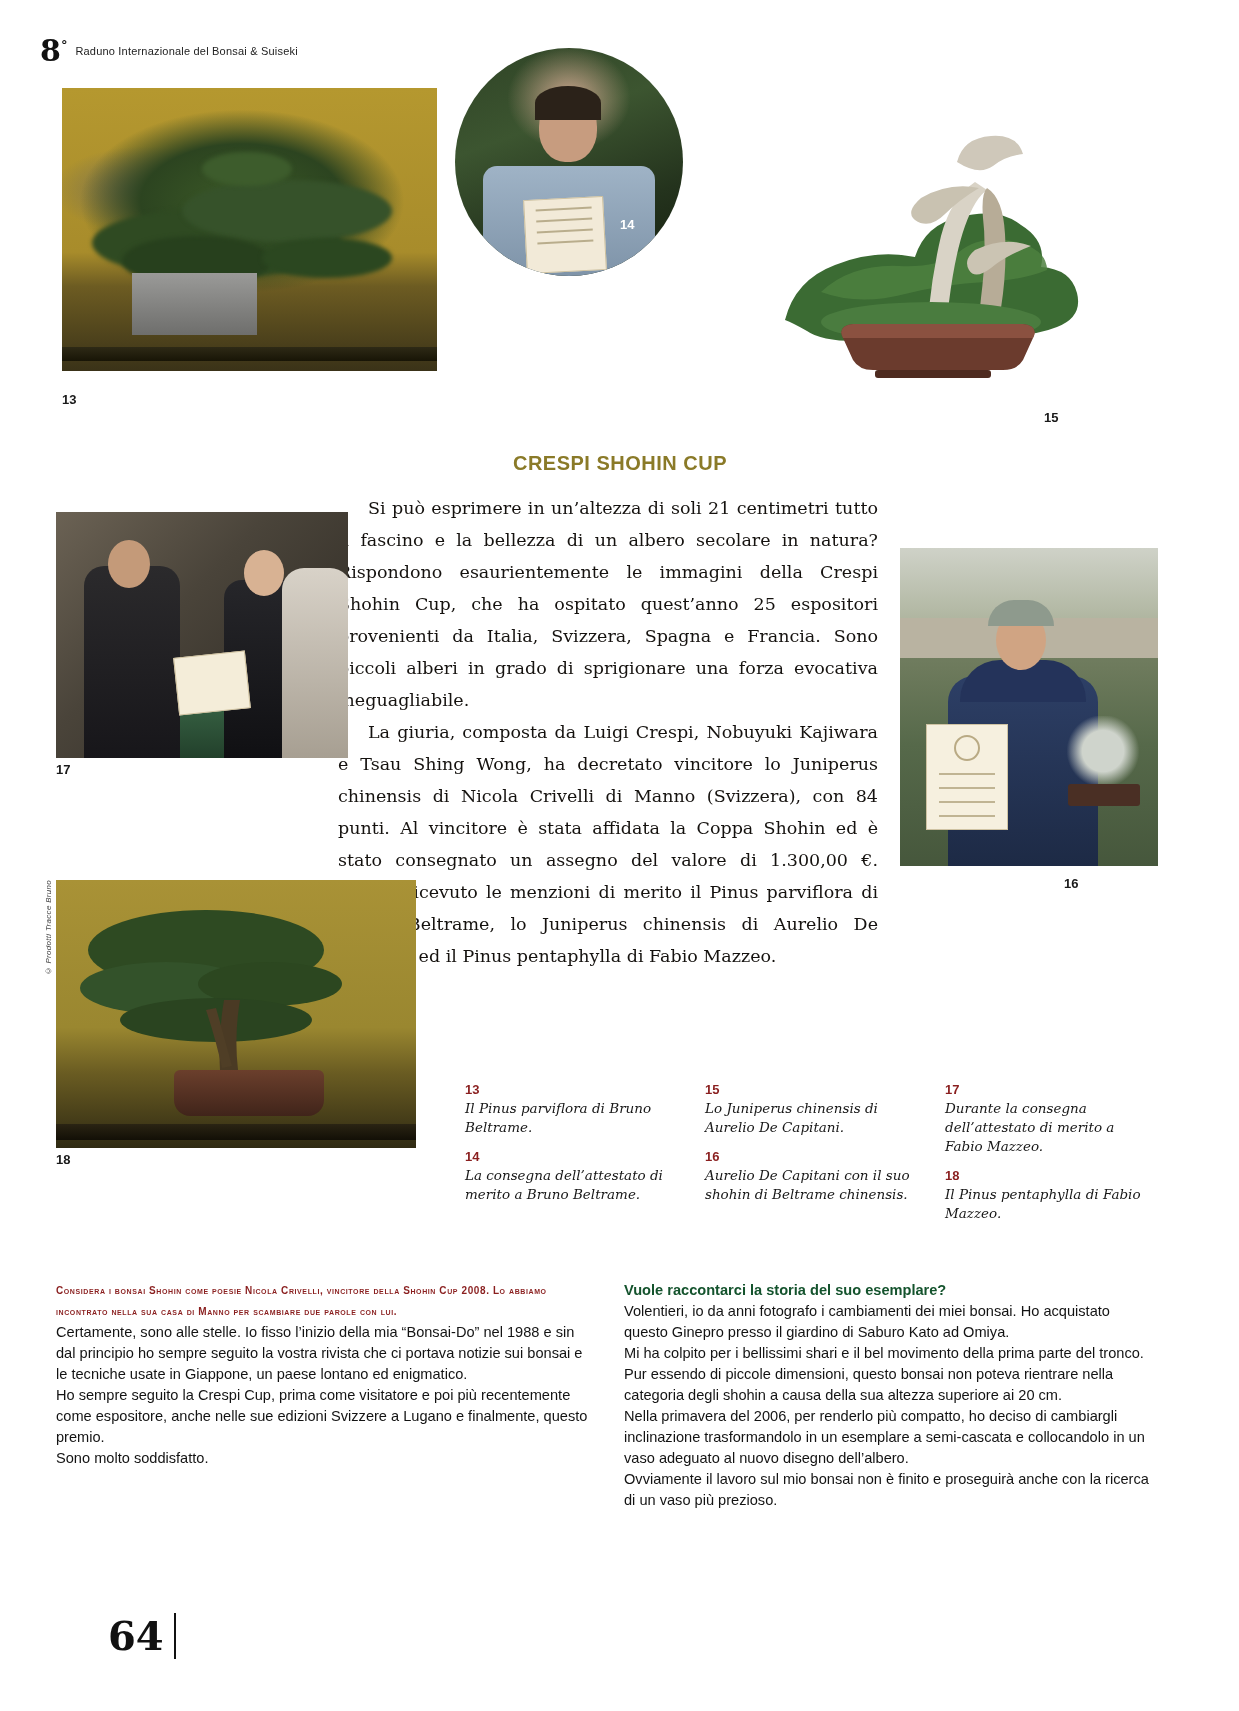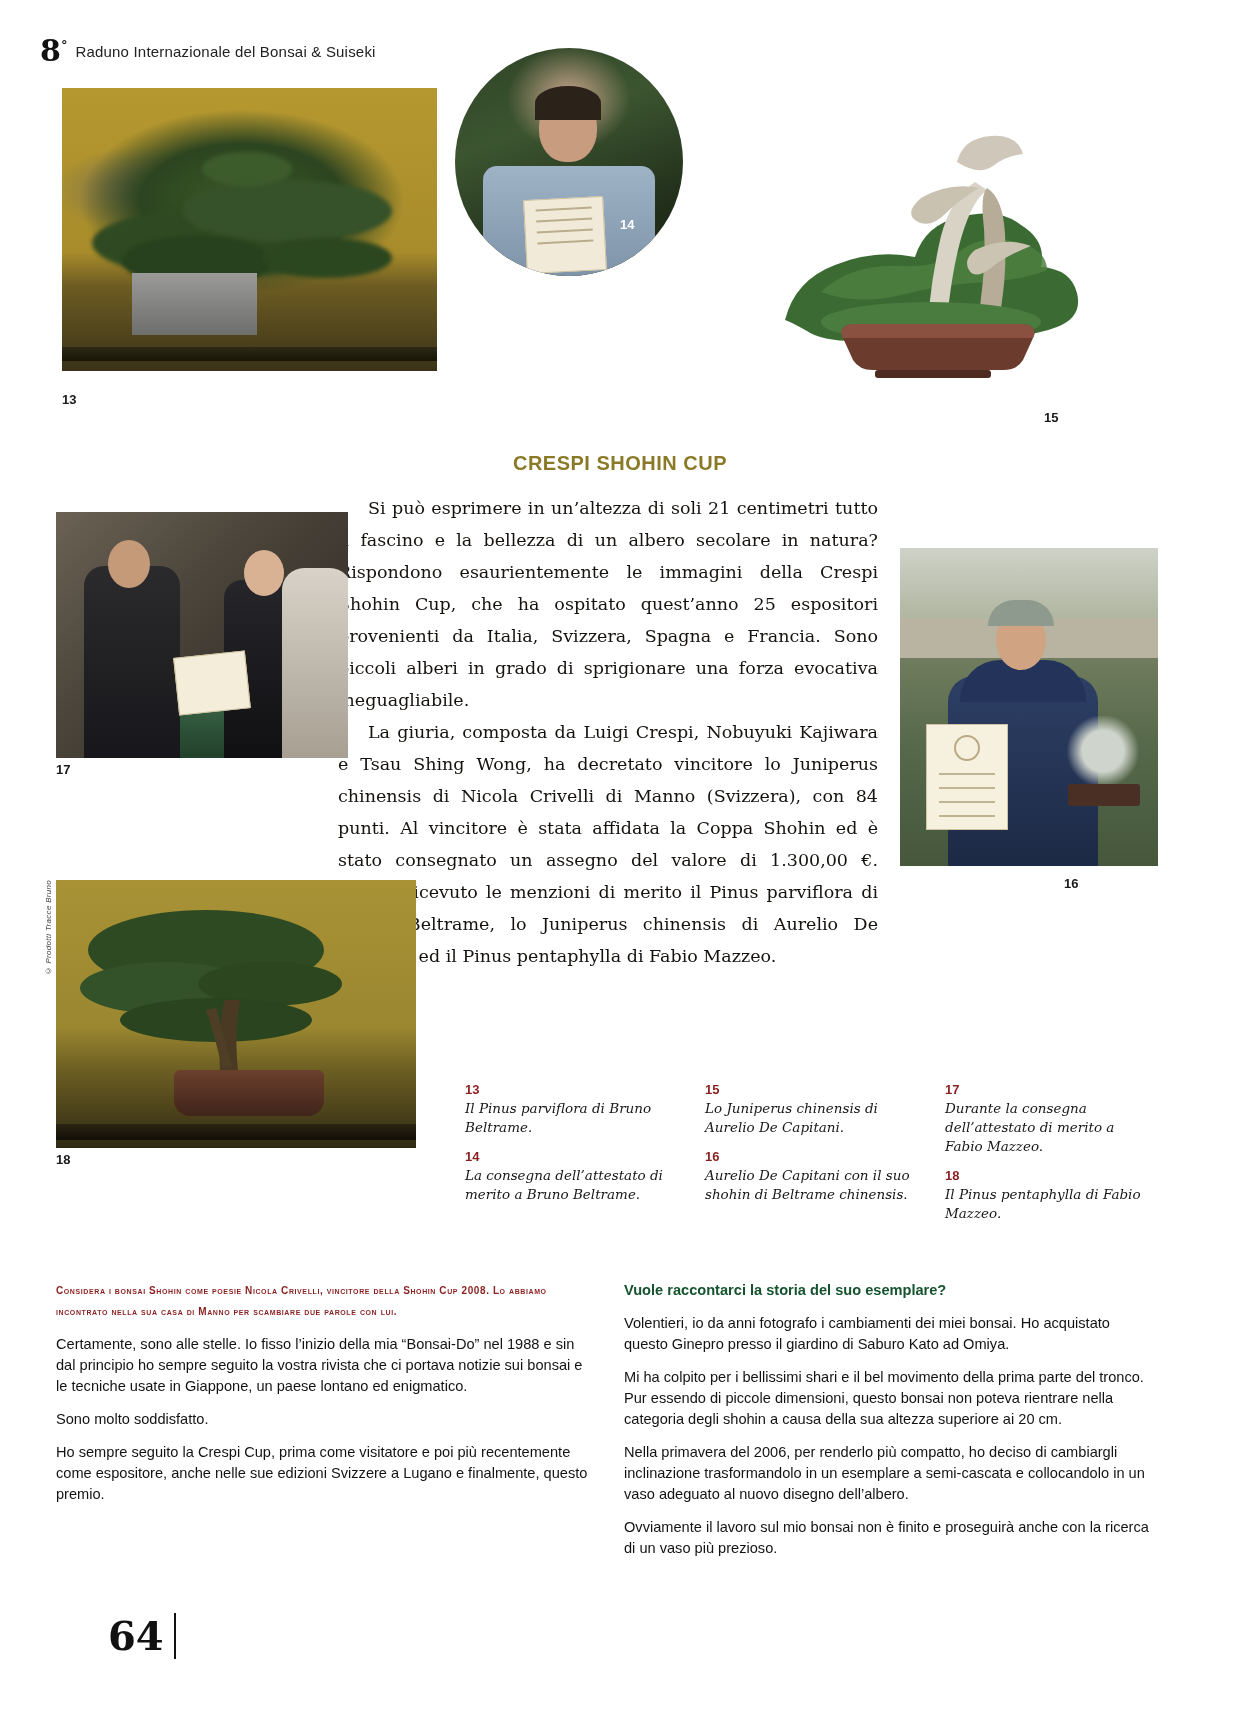--- a/index.html
+++ b/index.html
@@ -10,21 +10,21 @@
     color:#1a1a1a;
     position:relative;
     overflow:hidden;
   }
   .page{position:absolute;inset:0;}
 
   
   .masthead{position:absolute;left:40px;top:36px;display:flex;align-items:center;gap:8px;}
   .mast-num{font-family:"DejaVu Serif",serif;font-size:30px;font-weight:700;color:#111;line-height:1;}
   .mast-deg{font-size:13px;vertical-align:super;}
-  .mast-title{font-family:"Liberation Sans",sans-serif;font-size:15px;color:#222;letter-spacing:.2px;}
+  .mast-title{font-family:"Liberation Sans",sans-serif;font-size:11px;color:#222;letter-spacing:.2px;}
 
   
   .photo{position:absolute;overflow:hidden;}
   .photo .cap{position:absolute;font-weight:700;font-size:13px;color:#111;}
 
   
   #ph13{left:62px;top:88px;width:375px;height:283px;
     background:
       radial-gradient(ellipse 60% 45% at 48% 40%, #3c5a27 0%, #2c4420 45%, rgba(44,68,32,0) 72%),
       radial-gradient(ellipse 35% 22% at 22% 36%, #6d6a56 0%, rgba(109,106,86,0) 70%),
@@ -104,21 +104,21 @@
   .capcol{width:215px;font-family:"DejaVu Serif",serif;font-size:13.5px;line-height:19px;font-style:italic;color:#171717;}
   .capnum{font-family:"Liberation Sans",sans-serif;font-style:normal;font-weight:700;font-size:13px;color:#8a1f1f;margin-top:10px;}
   .capnum.first{margin-top:0;}
 
   
   .interview{position:absolute;left:56px;top:1280px;width:1100px;display:flex;gap:36px;}
   .icol{width:532px;font-family:"Liberation Sans",sans-serif;font-size:14.6px;line-height:21px;color:#131313;}
   .lead{font-weight:700;color:#8a1f1f;font-variant:small-caps;letter-spacing:.6px;font-size:10px;line-height:21px;}
   .q{font-weight:700;color:#14532d;margin-top:14px;}
   .icol p{margin:0;}
-  .icol p+p{margin-top:12px;}
+  .icol p+p{margin-top:0;}
 
   
   .folio{position:absolute;left:108px;bottom:52px;display:flex;align-items:center;gap:10px;}
   .folio .num{font-family:"DejaVu Serif",serif;font-size:40px;font-weight:700;color:#111;}
   .folio .rule{width:2px;height:46px;background:#111;}
 
   .bonsai-svg{display:block;}
 </style>
 </head>
 <body>
@@ -244,22 +244,22 @@
       <div>Durante la consegna dell’attestato di merito a Fabio Mazzeo.</div>
       <div class="capnum">18</div>
       <div>Il Pinus pentaphylla di Fabio Mazzeo.</div>
     </div>
   </div>
 
   <div class="interview">
     <div class="icol">
       <p class="lead">Considera i bonsai Shohin come poesie Nicola Crivelli, vincitore della Shohin Cup 2008. Lo abbiamo incontrato nella sua casa di Manno per scambiare due parole con lui.</p>
       <p>Certamente, sono alle stelle. Io fisso l’inizio della mia “Bonsai-Do” nel 1988 e sin dal principio ho sempre seguito la vostra rivista che ci portava notizie sui bonsai e le tecniche usate in Giappone, un paese lontano ed enigmatico.</p>
+      <p>Ho sempre seguito la Crespi Cup, prima come visitatore e poi più recentemente come espositore, anche nelle sue edizioni Svizzere a Lugano e finalmente, questo premio.</p>
       <p>Sono molto soddisfatto.</p>
-      <p>Ho sempre seguito la Crespi Cup, prima come visitatore e poi più recentemente come espositore, anche nelle sue edizioni Svizzere a Lugano e finalmente, questo premio.</p>
     </div>
     <div class="icol">
       <p class="q" style="margin-top:0;">Vuole raccontarci la storia del suo esemplare?</p>
       <p>Volentieri, io da anni fotografo i cambiamenti dei miei bonsai. Ho acquistato questo Ginepro presso il giardino di Saburo Kato ad Omiya.</p>
       <p>Mi ha colpito per i bellissimi shari e il bel movimento della prima parte del tronco. Pur essendo di piccole dimensioni, questo bonsai non poteva rientrare nella categoria degli shohin a causa della sua altezza superiore ai 20 cm.</p>
       <p>Nella primavera del 2006, per renderlo più compatto, ho deciso di cambiargli inclinazione trasformandolo in un esemplare a semi-cascata e collocandolo in un vaso adeguato al nuovo disegno dell’albero.</p>
       <p>Ovviamente il lavoro sul mio bonsai non è finito e proseguirà anche con la ricerca di un vaso più prezioso.</p>
     </div>
   </div>
 

